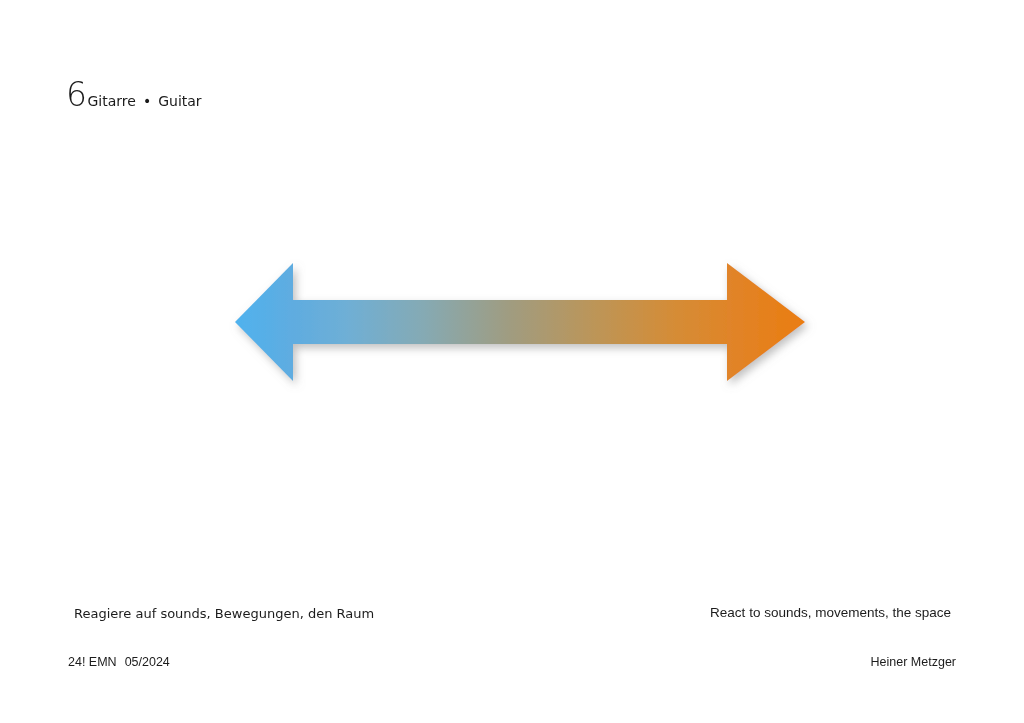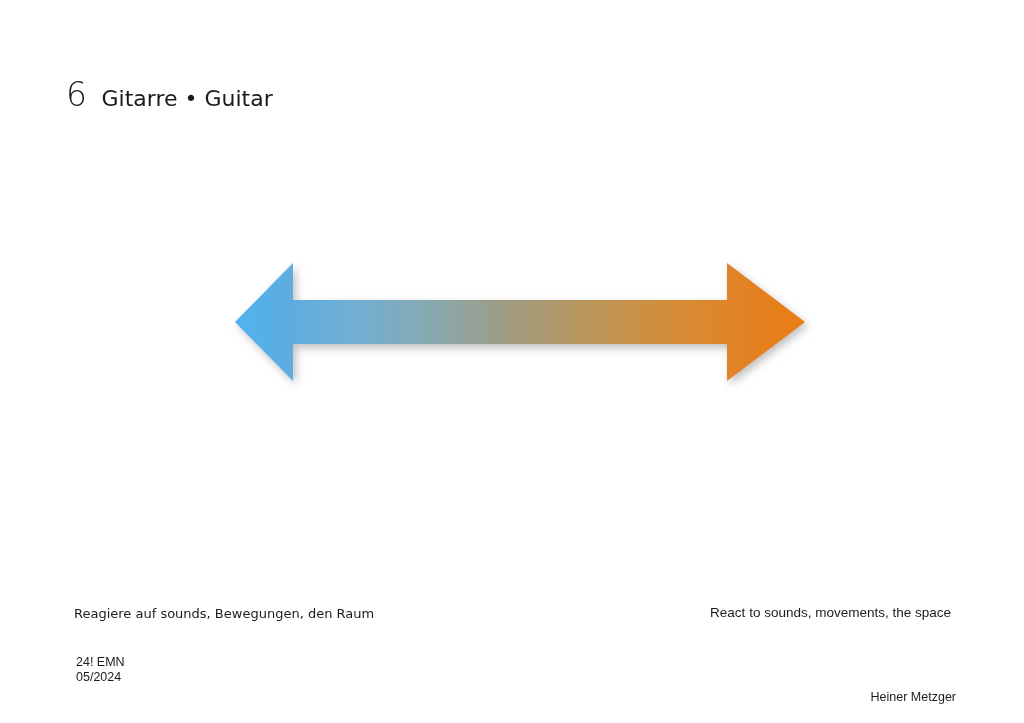--- a/index.html
+++ b/index.html
@@ -31,24 +31,23 @@
   #title-number {
     font-family: "DejaVu Sans", sans-serif;
     font-size: 33px;
     font-weight: 300;
     color: #1a1a1a;
     line-height: 1;
     letter-spacing: 0.5px;
   }
   #title-text {
     font-family: "DejaVu Sans", sans-serif;
-    font-size: 22px;
+    font-size: 14px;
     font-weight: 400;
     color: #1a1a1a;
-    margin-left: 14px;
     line-height: 1;
   }
   #title-text .sep {
     padding: 0 7px;
   }
 
   
   #arrow-wrap {
     position: absolute;
     left: 215px;
@@ -90,27 +89,26 @@
     font-size: 12.5px;
     color: #1c1c1c;
     white-space: nowrap;
     line-height: 1.2;
   }
   #meta-left {
     left: 68px;
     top: 655px;
     display: flex;
     align-items: baseline;
-    flex-direction: column;
   }
   #meta-left .meta-course { }
   #meta-left .meta-date { margin-left: 8px; }
   #meta-right {
     right: 68px;
-    top: 690px;
+    top: 655px;
     text-align: right;
   }
 </style>
 </head>
 <body>
 
 <div id="slide">
 
   <div id="title-block">
     <span id="title-number">6</span>

